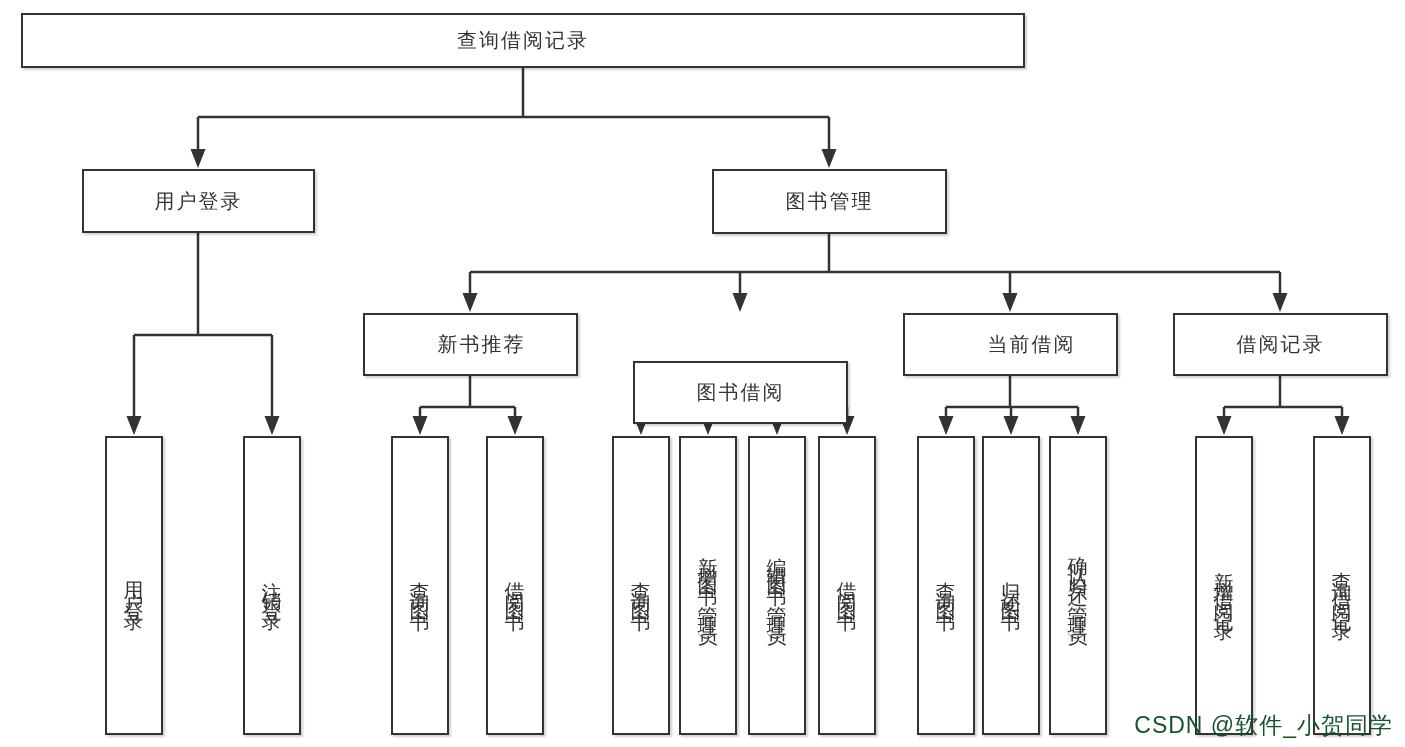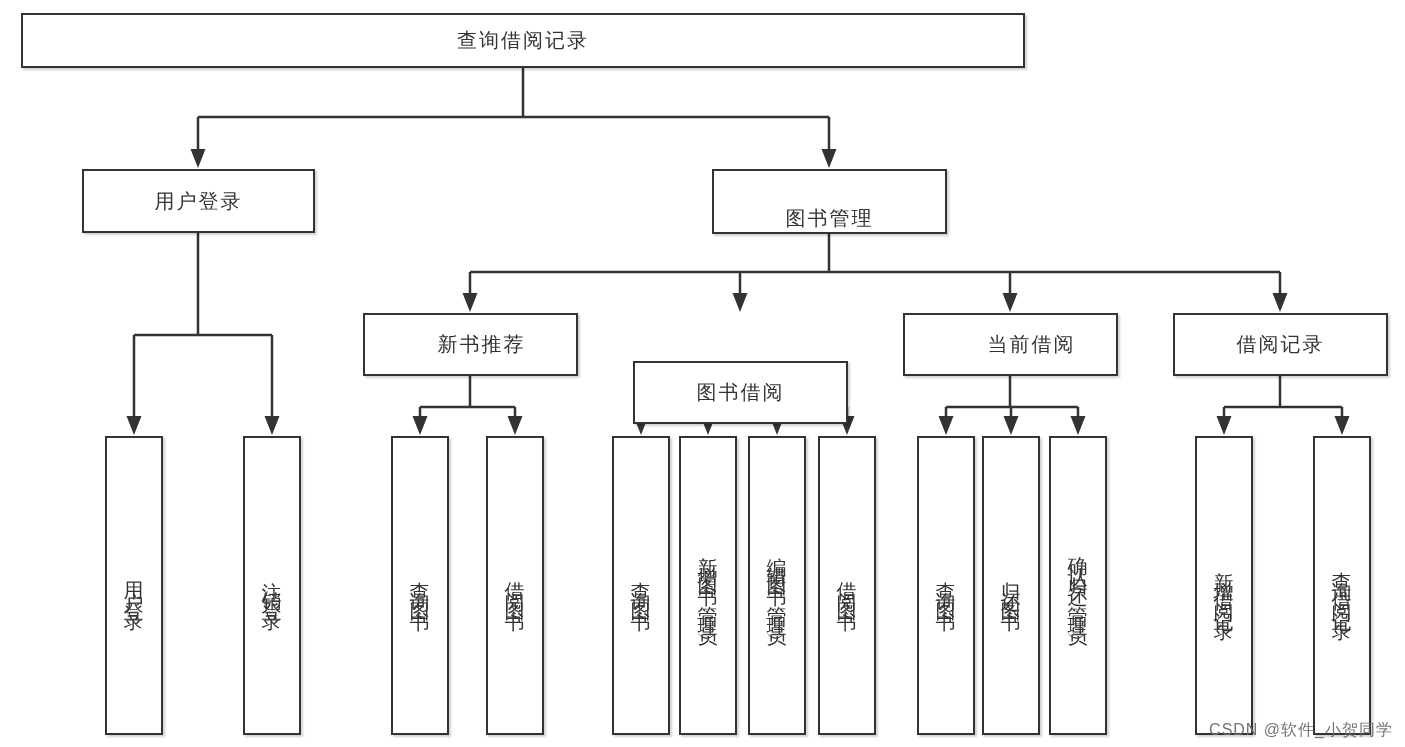--- a/index.html
+++ b/index.html
@@ -35,40 +35,40 @@
   }
   .node.v span {
     writing-mode: vertical-lr;
     letter-spacing: 10px;
     line-height: 1;
   }
   
   .n-root  { left: 21px;  top: 13px;  width: 1004px; height: 55px; }
   
   .n-l2a   { left: 82px;  top: 169px; width: 233px;  height: 64px; }
-  .n-l2b   { left: 712px; top: 169px; width: 235px;  height: 65px; align-items: flex-end; }
+  .n-l2b   { left: 712px; top: 169px; width: 235px;  height: 65px; }
   
   .n-l3    { top: 313px;  width: 215px; height: 63px; }
   .n-l3a   { left: 363px; padding-left: 22px; }
   .n-l3b   { left: 633px; margin-top: 48px; }
   .n-l3c   { left: 903px; padding-left: 42px; }
   .n-l3d   { left: 1173px; }
   
   .leaf    { top: 436px; width: 58px; height: 299px; }
   .x-u1 { left: 105px; }  .x-u2 { left: 243px; }
   .x-n1 { left: 391px; }  .x-n2 { left: 486px; }
   .x-b1 { left: 612px; }  .x-b2 { left: 679px; }  .x-b3 { left: 748px; }  .x-b4 { left: 818px; }
   .x-c1 { left: 917px; }  .x-c2 { left: 982px; }  .x-c3 { left: 1049px; }
   .x-r1 { left: 1195px; } .x-r2 { left: 1313px; }
   .watermark {
     position: absolute;
     right: 12px;
     bottom: 6px;
-    font-size: 16px;
-    color: #737373;
+    font-size: 23px;
+    color: #14532d;
     letter-spacing: 1px;
     pointer-events: none;
   }
 </style>
 </head>
 <body>
 
 <div class="stage">
 
   <svg class="connectors" viewBox="0 0 1405 747" aria-hidden="true">

